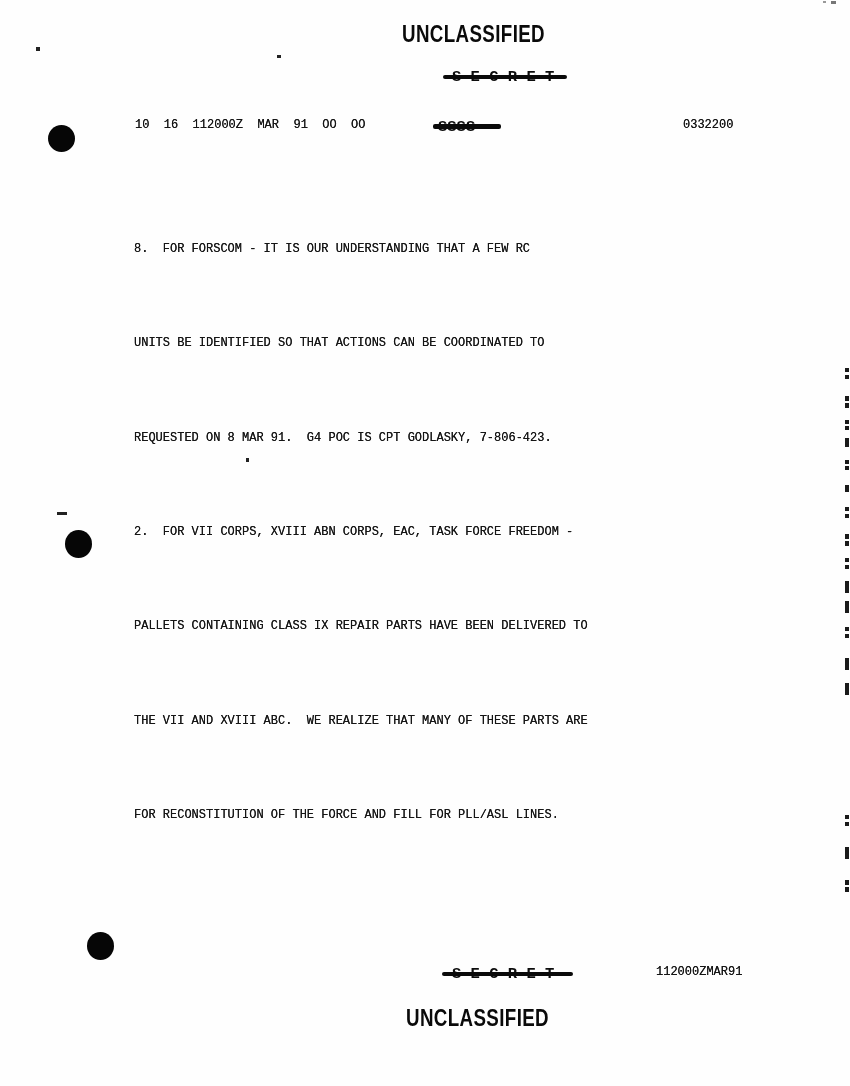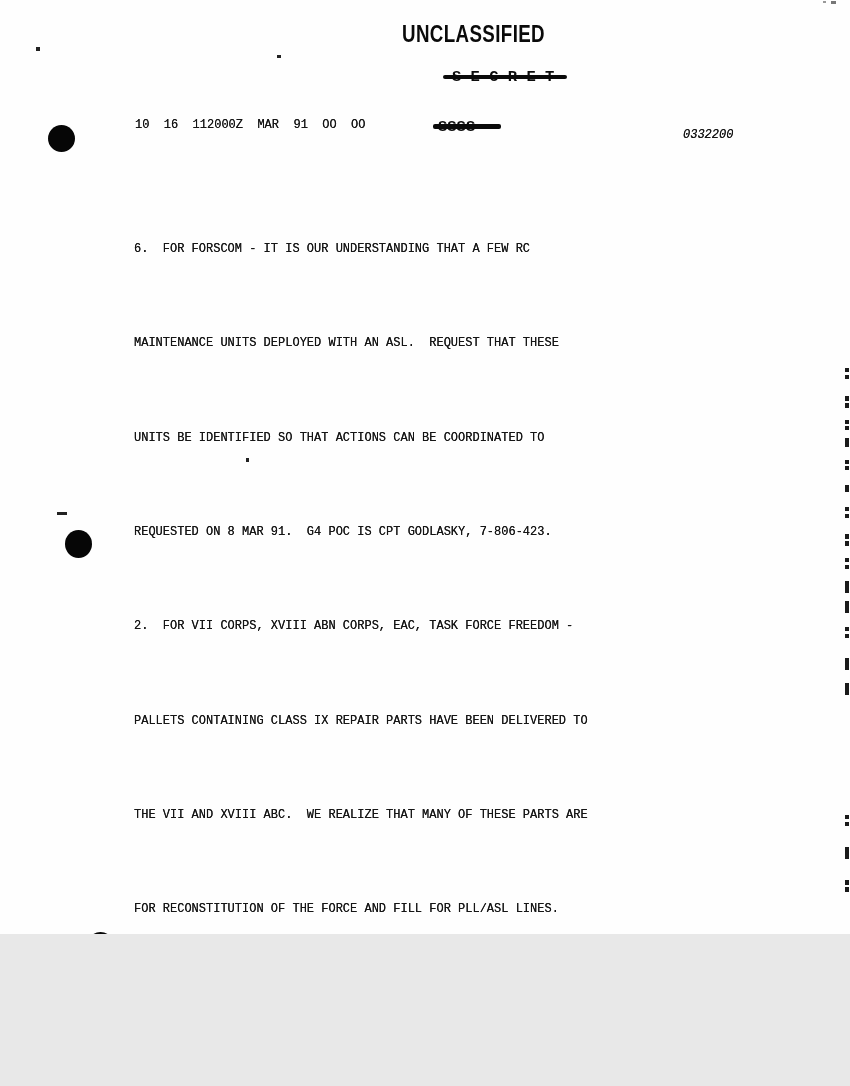--- a/index.html
+++ b/index.html
@@ -1,18 +1,18 @@
 <!DOCTYPE html>
 <html><head>
 <meta charset="utf-8">
 <style>
   html,body{margin:0;padding:0;background:#e8e8e8;}
   .page{
     position:relative;
-    width:850px;height:934px;
+    width:850px;height:1086px;
     margin:0 auto;
     background:#fefefe;
     overflow:hidden;
     font-family:"Liberation Mono","DejaVu Sans Mono",monospace;
     color:#111;
   }
   .abs{position:absolute;}
   .mono{
     font-family:"Liberation Mono","DejaVu Sans Mono",monospace;
     font-size:12px;
@@ -71,25 +71,24 @@
 <div class="page">
 
   <div class="abs sans-stamp" style="left:402px;top:22px;">UNCLASSIFIED</div>
 
   <div class="abs mono-bold" style="left:452px;top:68px;">S E C R E T</div>
   <div class="strike-bar" style="left:443px;top:75px;width:124px;height:4px;"></div>
 
   <div class="abs mono" style="left:123px;top:118px;">10  16  112000Z  MAR  91  OO  OO</div>
   <div class="abs mono-bold" style="left:438px;top:118px;">SSSS</div>
   <div class="strike-bar" style="left:433px;top:124px;width:68px;height:5px;"></div>
-  <div class="abs mono" style="left:671px;top:128px;font-style:italic;">0332200</div>
+  <div class="abs mono" style="left:671px;top:118px;">0332200</div>
 
   <div class="abs mono body-text">
-    <div class="line">6.  FOR FORSCOM - IT IS OUR UNDERSTANDING THAT A FEW RC</div>
-    <div class="line">MAINTENANCE UNITS DEPLOYED WITH AN ASL.  REQUEST THAT THESE</div>
+    <div class="line">8.  FOR FORSCOM - IT IS OUR UNDERSTANDING THAT A FEW RC</div>
     <div class="line">UNITS BE IDENTIFIED SO THAT ACTIONS CAN BE COORDINATED TO</div>
     <div class="line">REQUESTED ON 8 MAR 91.  G4 POC IS CPT GODLASKY, 7-806-423.</div>
     <div class="line">2.  FOR VII CORPS, XVIII ABN CORPS, EAC, TASK FORCE FREEDOM -</div>
     <div class="line">PALLETS CONTAINING CLASS IX REPAIR PARTS HAVE BEEN DELIVERED TO</div>
     <div class="line">THE VII AND XVIII ABC.  WE REALIZE THAT MANY OF THESE PARTS ARE</div>
     <div class="line">FOR RECONSTITUTION OF THE FORCE AND FILL FOR PLL/ASL LINES.</div>
     
     
     
     

